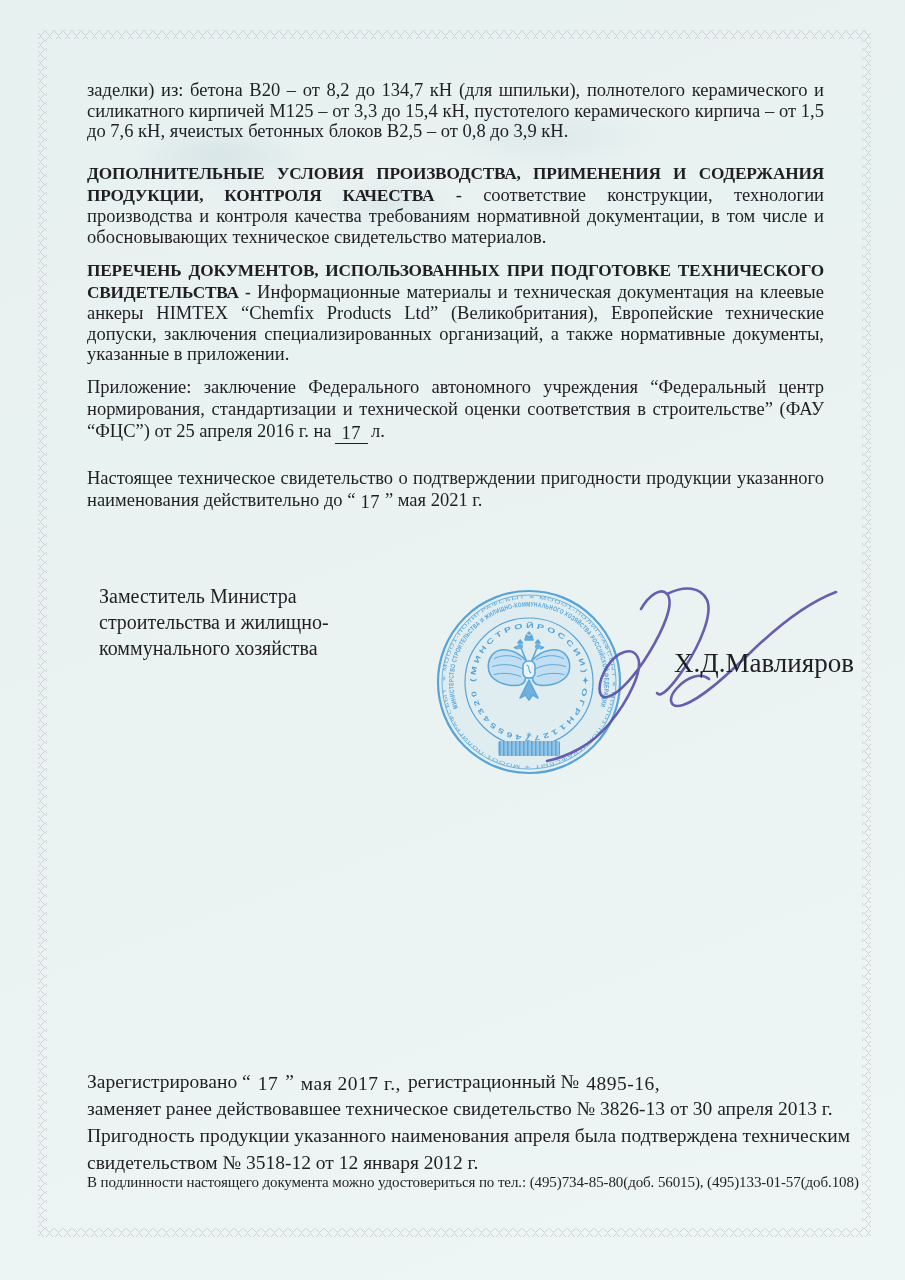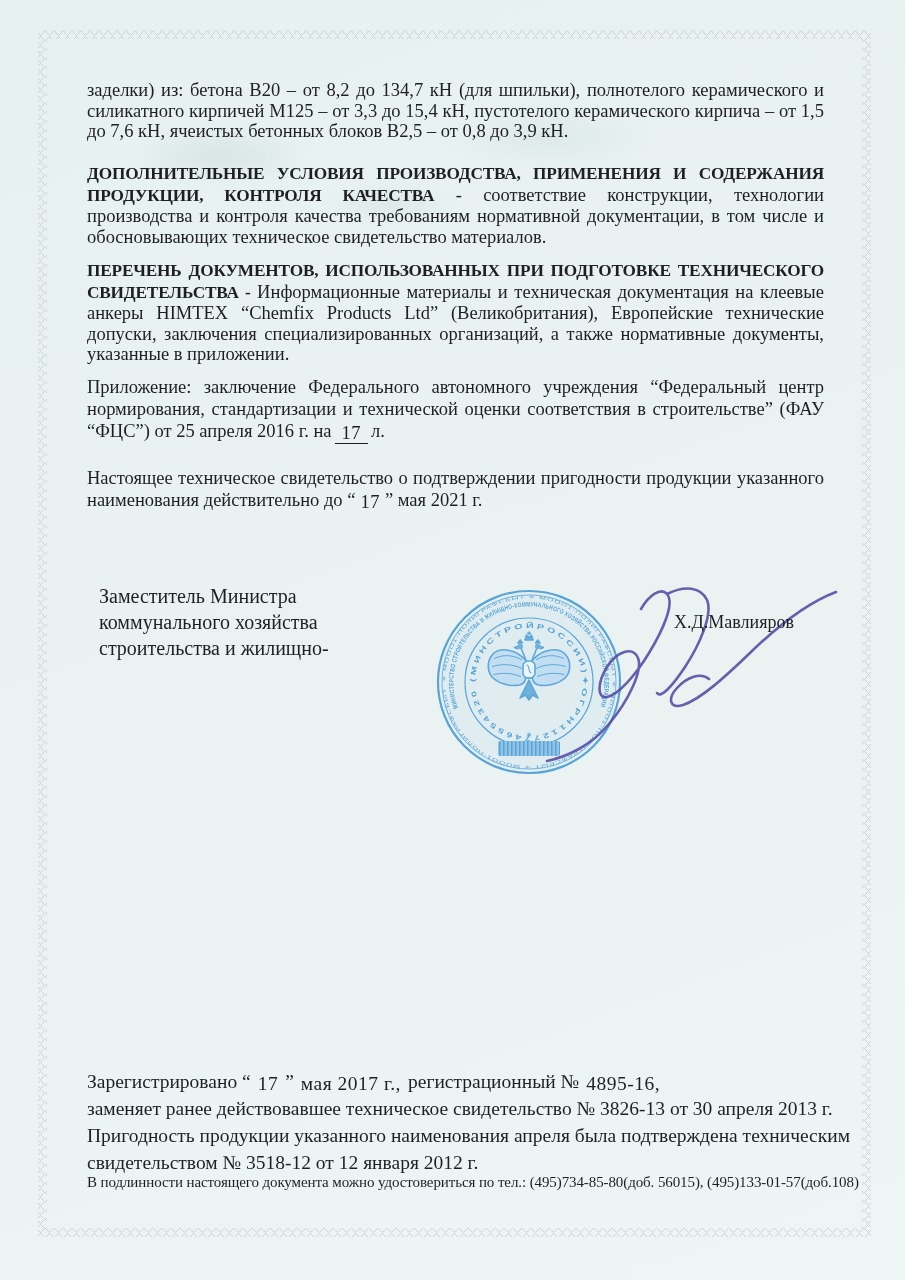--- a/index.html
+++ b/index.html
@@ -38,22 +38,22 @@
   .underlined{border-bottom:1.2px solid #1f1f23;padding:0 7px;margin:0 3px;}
   .signer{
     position:absolute;left:87px;top:583px;
     font-size:20px;line-height:26px;margin-left:12px;
   }
   .signer div{white-space:nowrap;}
   .stamp{position:absolute;left:435px;top:588px;opacity:.93;}
   .stamp text{font-family:"Liberation Sans", sans-serif;fill:#4d9ed6;}
   .signature-ink{position:absolute;left:530px;top:575px;}
   .signer-name{
-    position:absolute;left:674px;top:612px;
-    font-size:18px;white-space:nowrap;
+    position:absolute;left:674px;top:648px;
+    font-size:27px;white-space:nowrap;
   }
   .reg{
     position:absolute;left:87px;top:1068px;width:753px;
     font-size:19.5px;line-height:27px;
   }
   .reg-line{white-space:nowrap;}
   .reg-line.just{text-align:justify;text-align-last:justify;}
   .reg .typed{margin:0 7px;}
   .reg .lbl{}
   .footer{
@@ -93,22 +93,22 @@
   <div class="para p4">
     <span>Приложение: заключение Федерального автономного учреждения “Федеральный центр нормирования, стандартизации и технической оценки соответствия в строительстве” (ФАУ “ФЦС”) от 25 апреля 2016 г. на</span><span class="typed underlined">17</span><span>л.</span>
   </div>
 
   <div class="para p5">
     <span>Настоящее техническое свидетельство о подтверждении пригодности продукции указанного наименования действительно до “</span><span class="typed">17</span><span>” мая 2021 г.</span>
   </div>
 
   <div class="signer">
     <div>Заместитель Министра</div>
+    <div>строительства и жилищно-</div>
     <div>коммунального хозяйства</div>
-    <div>строительства и жилищно-</div>
   </div>
 
   <svg class="stamp" width="188" height="188" viewBox="0 0 188 188">
     <defs>
       <pattern id="bars" width="4" height="15" patternUnits="userSpaceOnUse">
         <rect width="4" height="15" fill="#9ecbea"></rect>
         <rect x="0" width="1.6" height="15" fill="#4d9ed6"></rect>
         <rect x="2.6" width="0.7" height="15" fill="#6caedd"></rect>
       </pattern>
     </defs>

